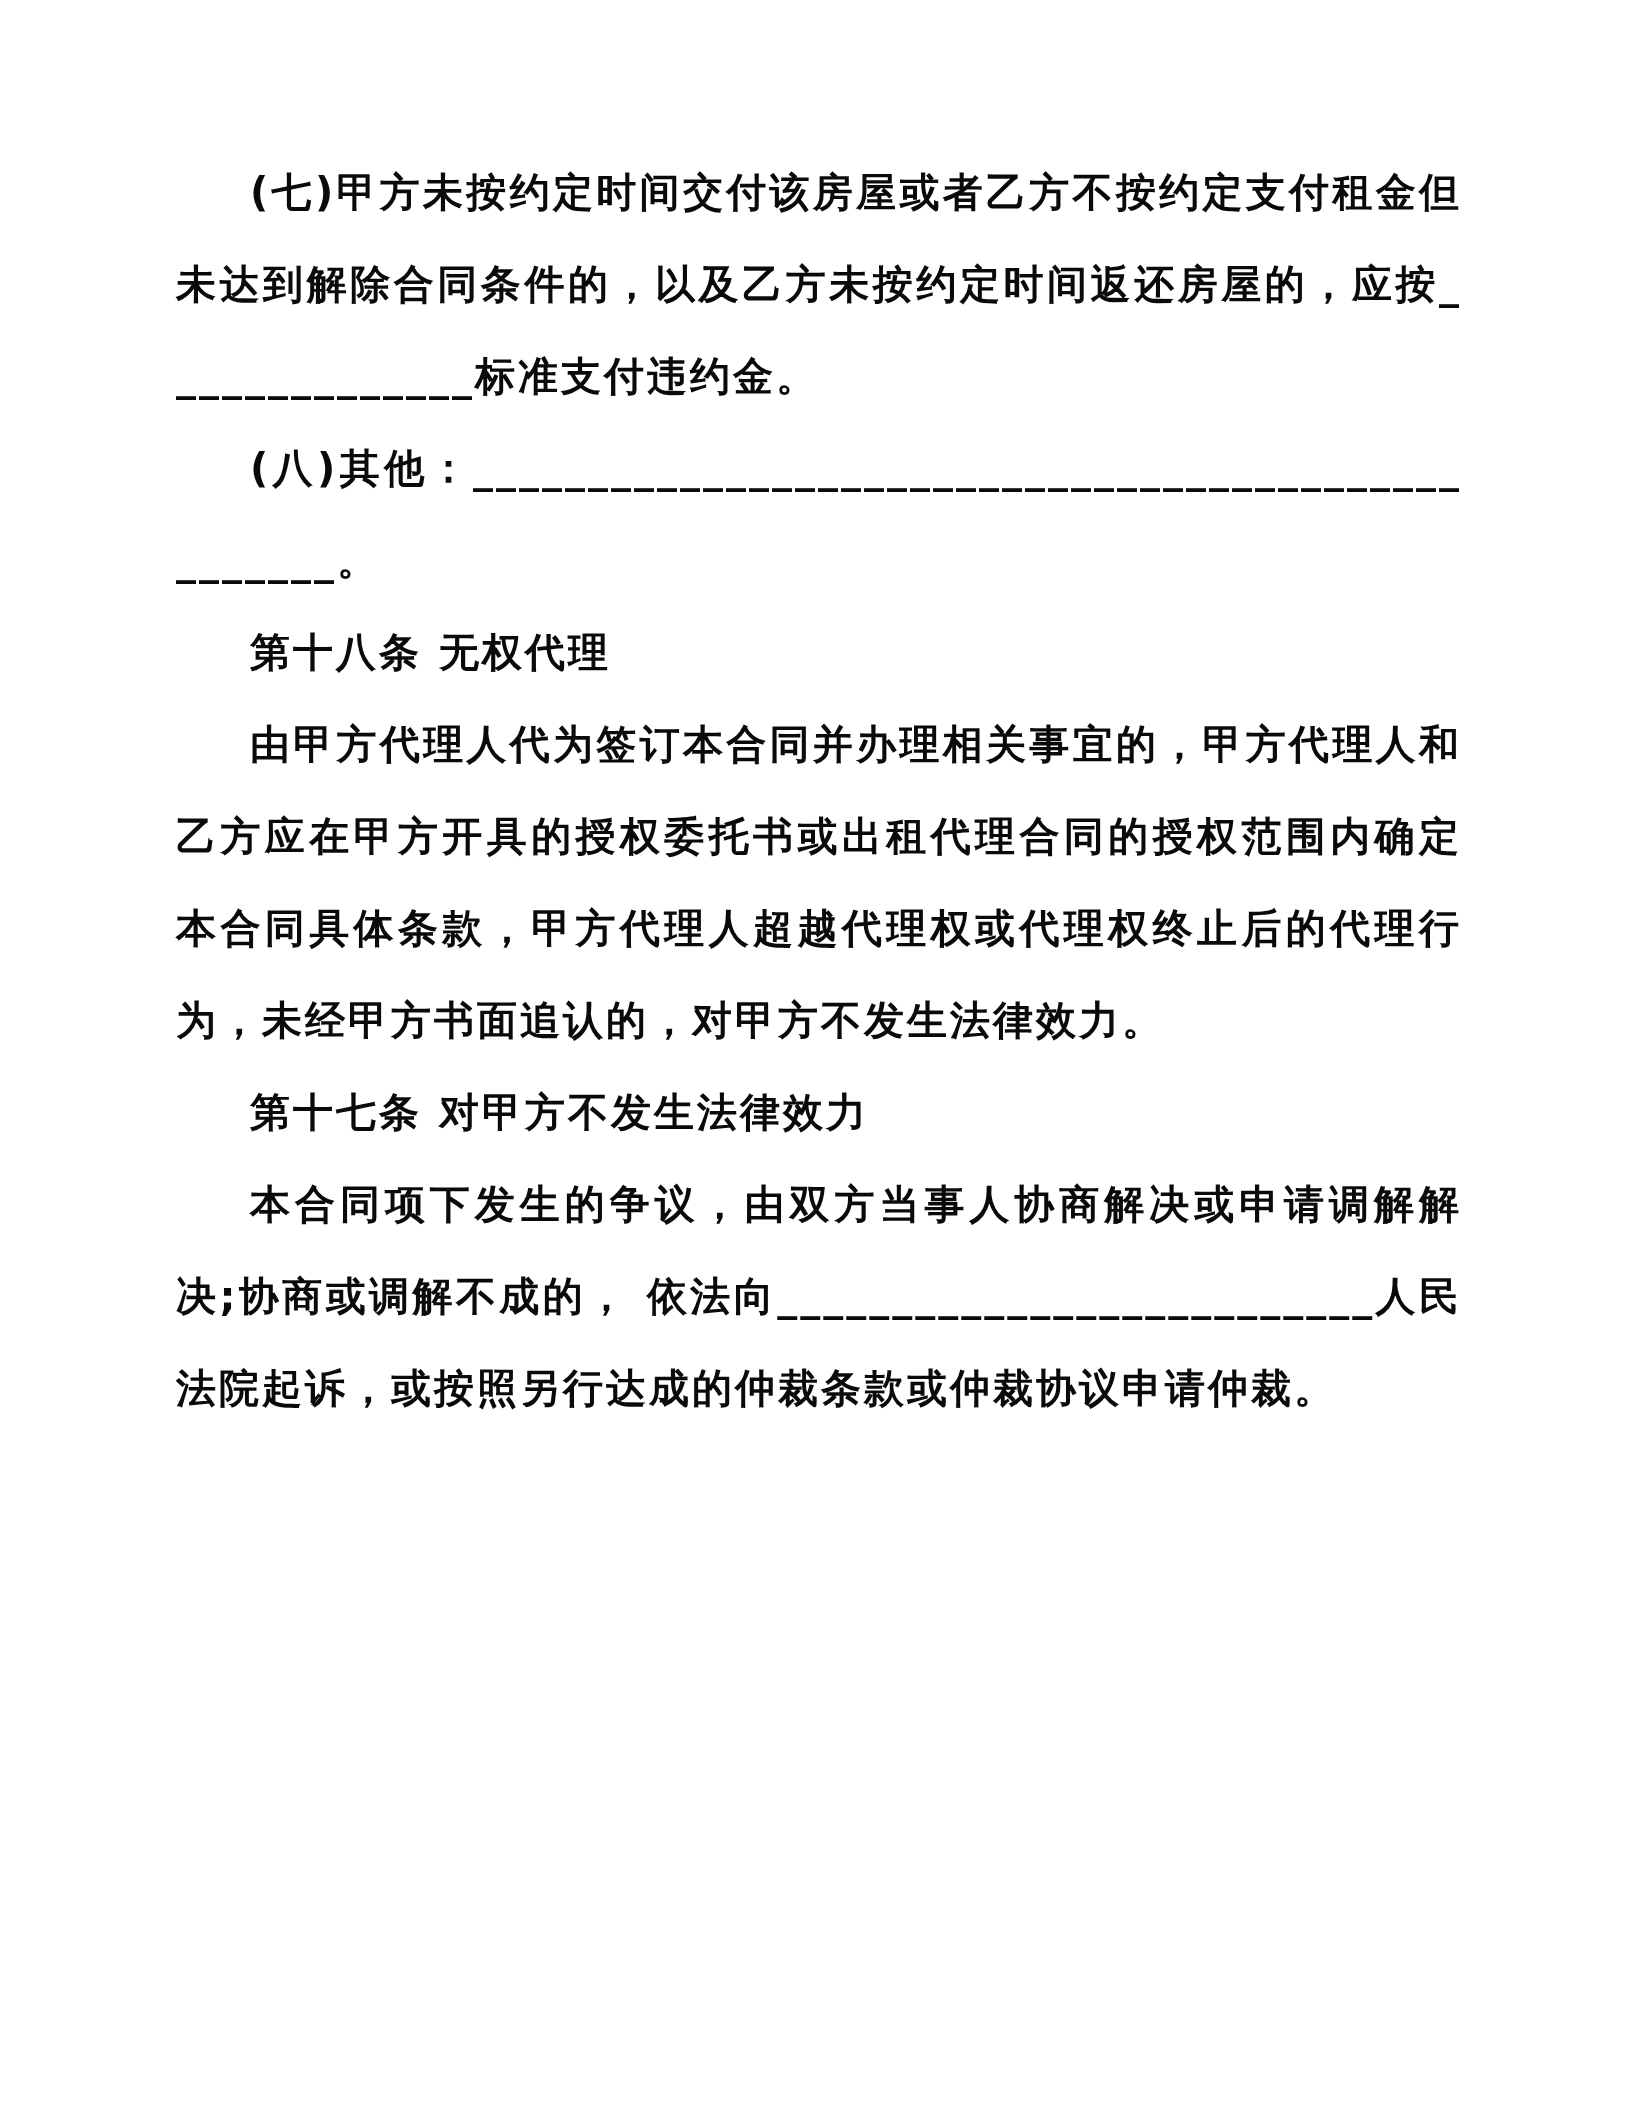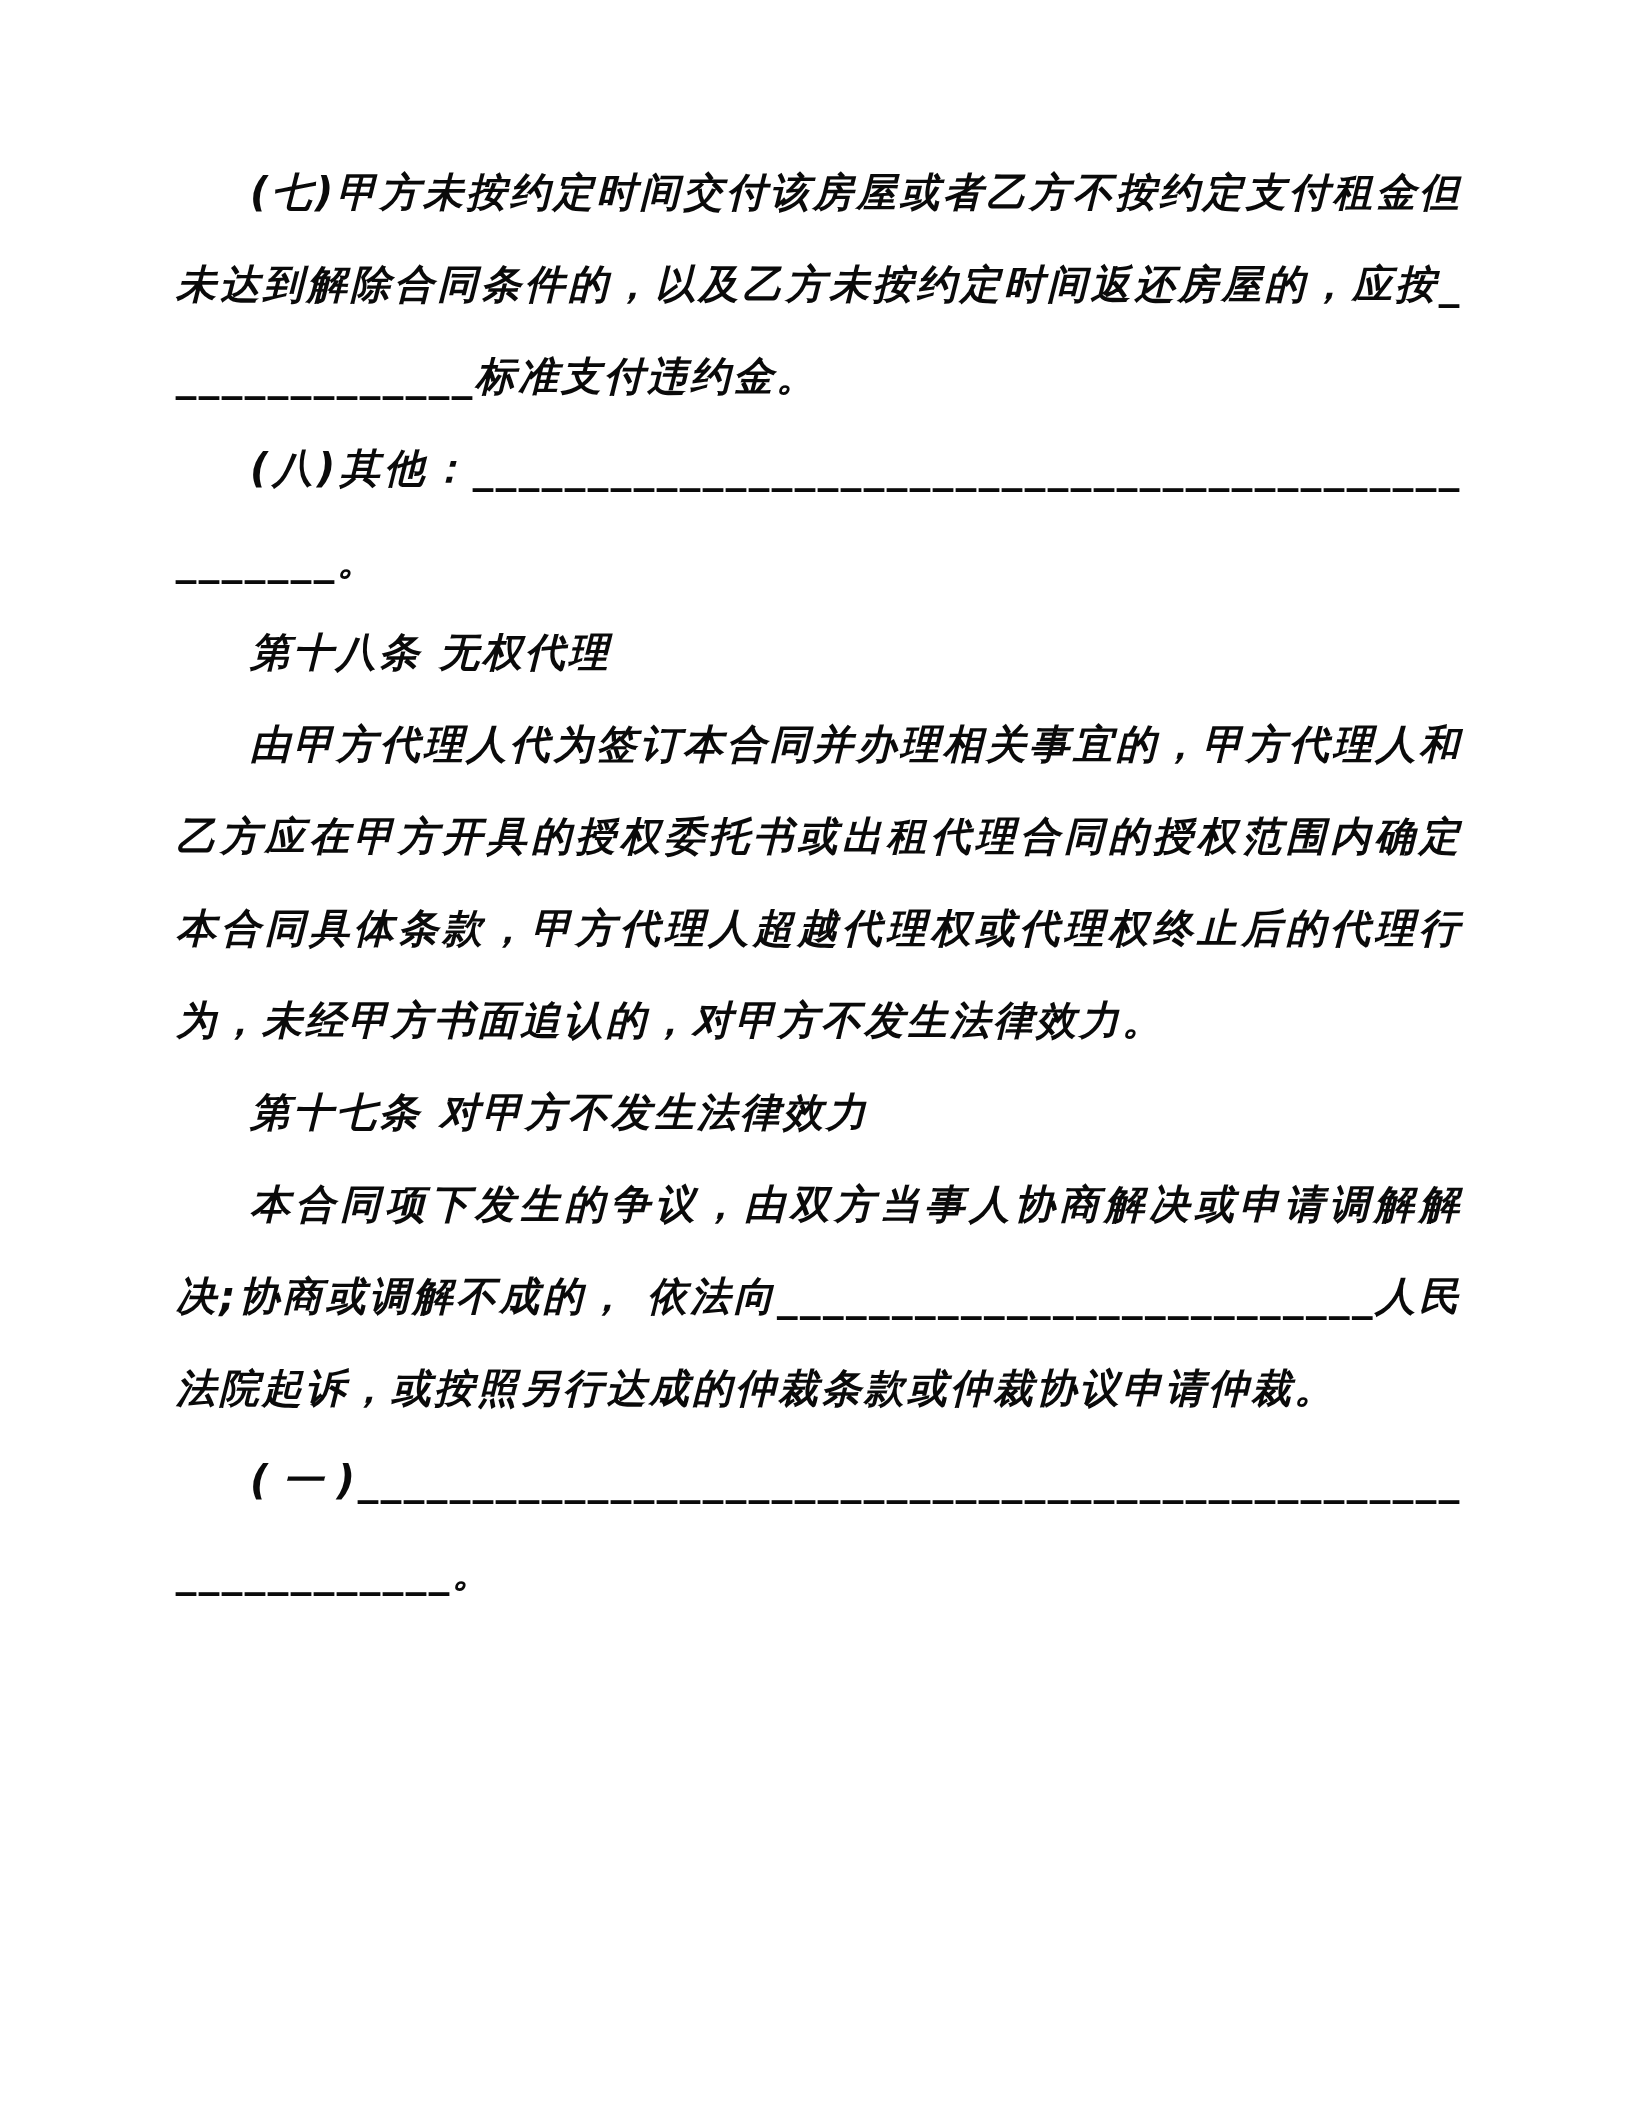--- a/index.html
+++ b/index.html
@@ -21,30 +21,28 @@
     letter-spacing: 3px;
     color: #0a0a0a;
     overflow: hidden;
   }
   .page p {
     margin: 0;
     padding: 0;
     text-align: justify;
     word-break: break-all;
     overflow-wrap: anywhere;
-    font-style: italic;
   }
   .page p.indent {
     text-indent: 74px;
   }
 </style>
 </head>
 <body>
 
 <div class="page">
   <p class="indent">(七)甲方未按约定时间交付该房屋或者乙方不按约定支付租金但未达到解除合同条件的，以及乙方未按约定时间返还房屋的，应按______________标准支付违约金。</p>
   <p class="indent">(八)其他：__________________________________________________。</p>
   <p class="indent">第十八条 无权代理</p>
   <p class="indent">由甲方代理人代为签订本合同并办理相关事宜的，甲方代理人和乙方应在甲方开具的授权委托书或出租代理合同的授权范围内确定本合同具体条款，甲方代理人超越代理权或代理权终止后的代理行为，未经甲方书面追认的，对甲方不发生法律效力。</p>
   <p class="indent">第十七条 对甲方不发生法律效力</p>
   <p class="indent">本合同项下发生的争议，由双方当事人协商解决或申请调解解决;协商或调解不成的， 依法向__________________________人民法院起诉，或按照另行达成的仲裁条款或仲裁协议申请仲裁。</p>
-  <p class="indent">(一)____________________________________________________________。</p>
 </div>
 
 </body></html>

